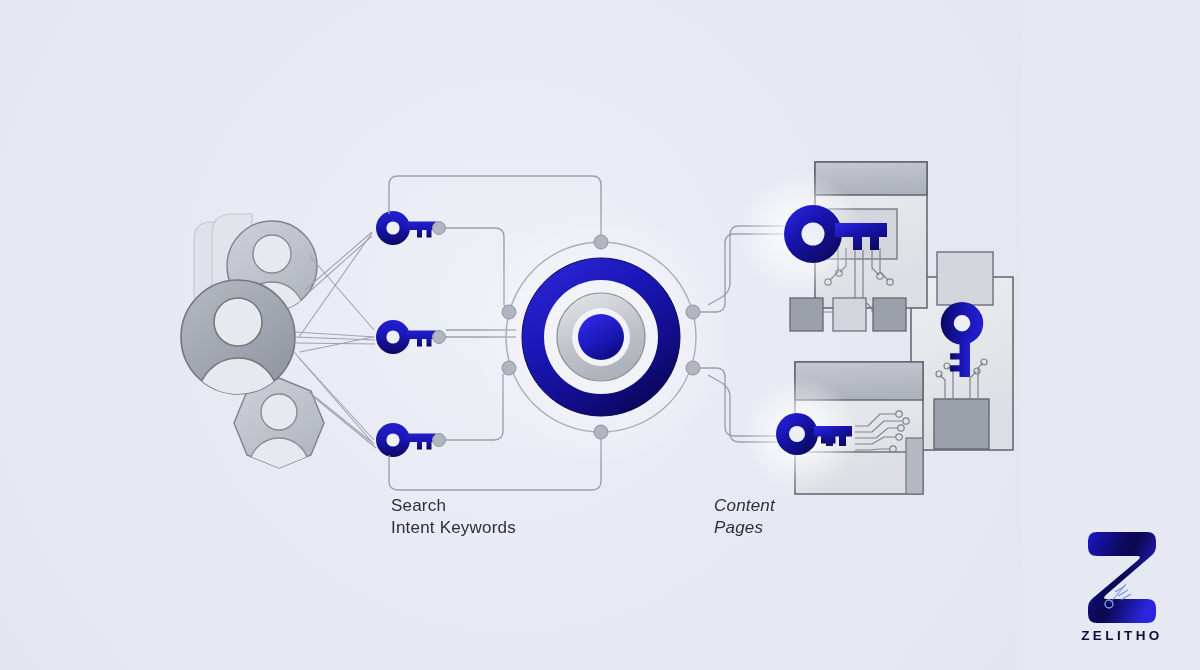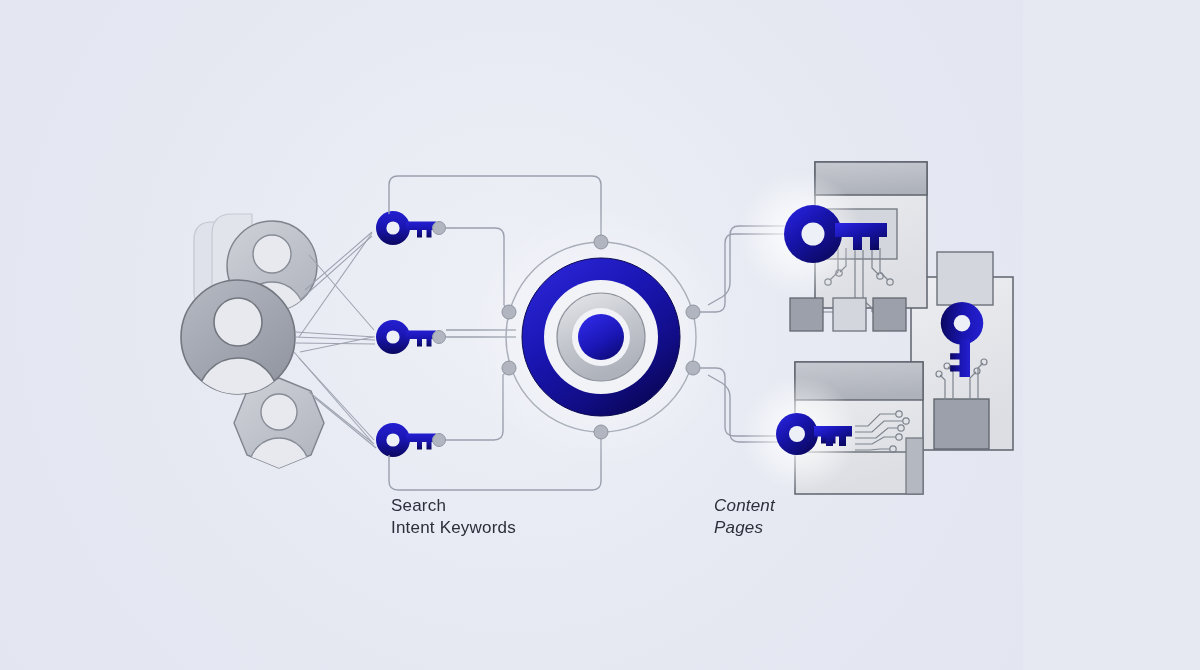--- a/index.html
+++ b/index.html
@@ -285,14 +285,35 @@
       </g>
     </g>
   </svg>
 
   <div class="label" id="label-keywords">Search
 Intent Keywords</div>
 
   <div class="label" id="label-pages">Content
 Pages</div>
 
+  <div class="brand">
+    <div class="brand-mark">
+      <svg viewBox="0 0 112 100" width="112" height="100">
+        <defs>
+          <linearGradient id="zGrad" x1="0" y1="0" x2="1" y2="0.6">
+            <stop offset="0%" stop-color="#1b17c4"></stop>
+            <stop offset="42%" stop-color="#0d0a63"></stop>
+            <stop offset="58%" stop-color="#0b0850"></stop>
+            <stop offset="100%" stop-color="#2a24dc"></stop>
+          </linearGradient>
+        </defs>
+        <path d="M22 13 q0 -9 9 -9 l50 0 q9 0 9 9 l0 5 q0 6 -5 10 l-44 38 q-6 5 0 5 l40 0 q9 0 9 9 l0 6 q0 9 -9 9 l-50 0 q-9 0 -9 -9 l0 -6 q0 -6 5 -10 l44 -37 q6 -5 0 -5 l-40 0 q-9 0 -9 -9 z" fill="url(#zGrad)"></path>
+        <g fill="none" stroke="#5f7ff0" stroke-width="1.1" opacity="0.85">
+          <path d="M44 75 L60 56"></path>
+          <path d="M52 68 L62 62 M55 72 L65 66 M49 64 L59 58"></path>
+        </g>
+        <circle cx="43" cy="76" r="4" fill="none" stroke="#7f98f5" stroke-width="1.4"></circle>
+      </svg>
+    </div>
+    <div class="brand-word">ZELITHO</div>
+  </div>
 
 </div>
 
 </body></html>

